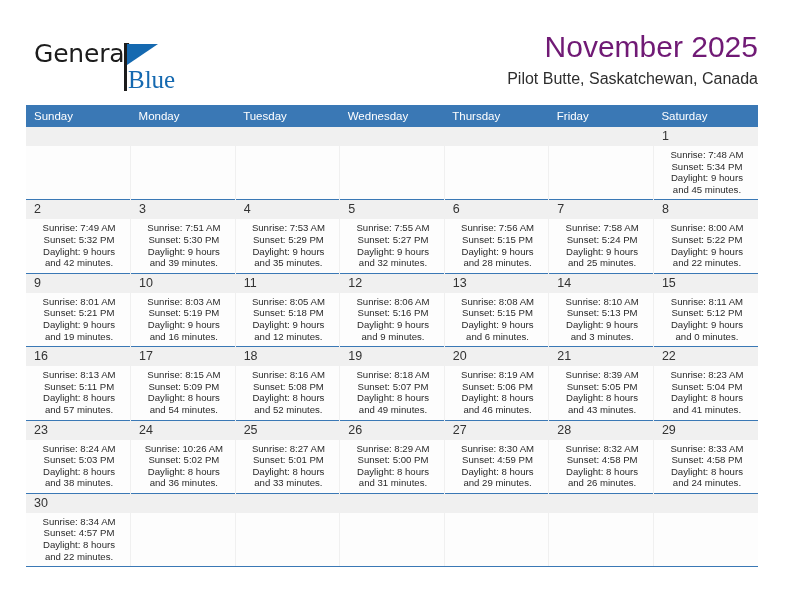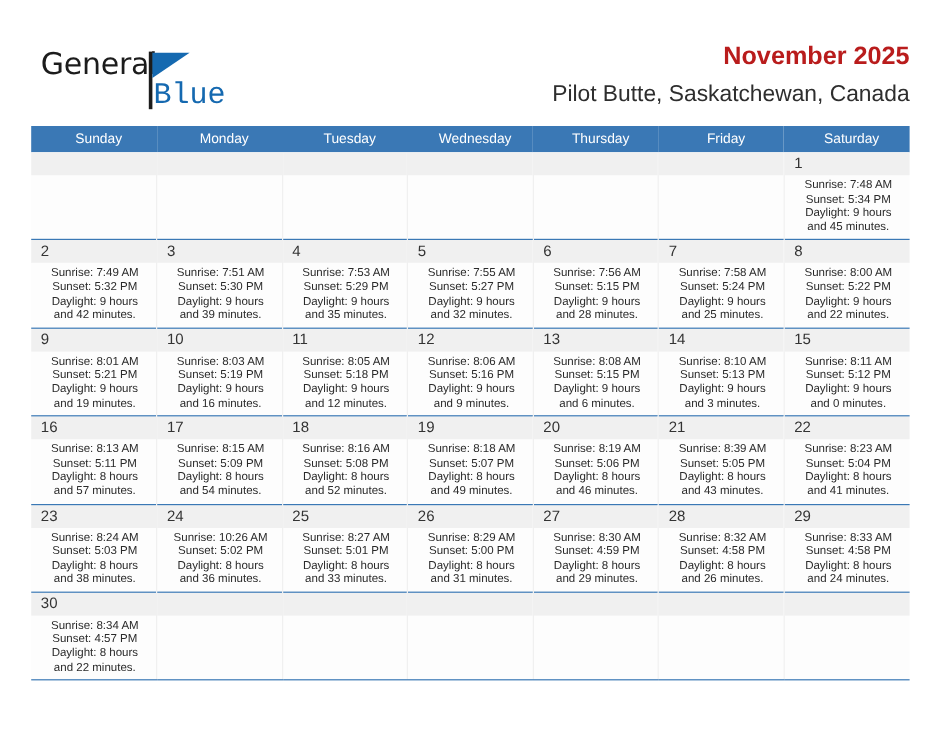--- a/index.html
+++ b/index.html
@@ -73,40 +73,40 @@
     border-top: 0 solid transparent;
     border-left: 31px solid #1569b0;
     border-bottom: 21px solid transparent;
   }
   .brand-blue {
     position: absolute;
     left: 94px;
     top: 26px;
     font-size: 25px;
     color: #1569b0;
-    font-family: Liberation Mono, monospace;
+    font-family: Liberation Serif, serif;
     font-weight: 400;
     line-height: 28px;
   }
 
   .title-block {
     position: absolute;
     right: 0;
     top: 0;
     text-align: right;
   }
   .month-title {
-    font-size: 21px;
-    font-weight: 700;
-    color: #b91c1c;
+    font-size: 30px;
+    font-weight: 400;
+    color: #701a75;
     line-height: 34px;
     white-space: nowrap;
   }
   .location {
-    font-size: 19px;
+    font-size: 16px;
     font-weight: 400;
     color: #2e2e2e;
     line-height: 22px;
     margin-top: 4px;
     white-space: nowrap;
   }
 
   
   .calendar {
     position: absolute;
@@ -119,21 +119,21 @@
     width: 732px;
     border-collapse: collapse;
     table-layout: fixed;
   }
 
   .cal-table th {
     background: #3a78b5;
     color: #ffffff;
     font-size: 11.5px;
     font-weight: 400;
-    text-align: center;
+    text-align: left;
     padding: 5px 0 5px 8px;
     height: 11px;
     border: none;
   }
 
   .cal-table td {
     vertical-align: top;
     padding: 0;
     border: none;
     border-top: 1.5px solid #3a78b5;

